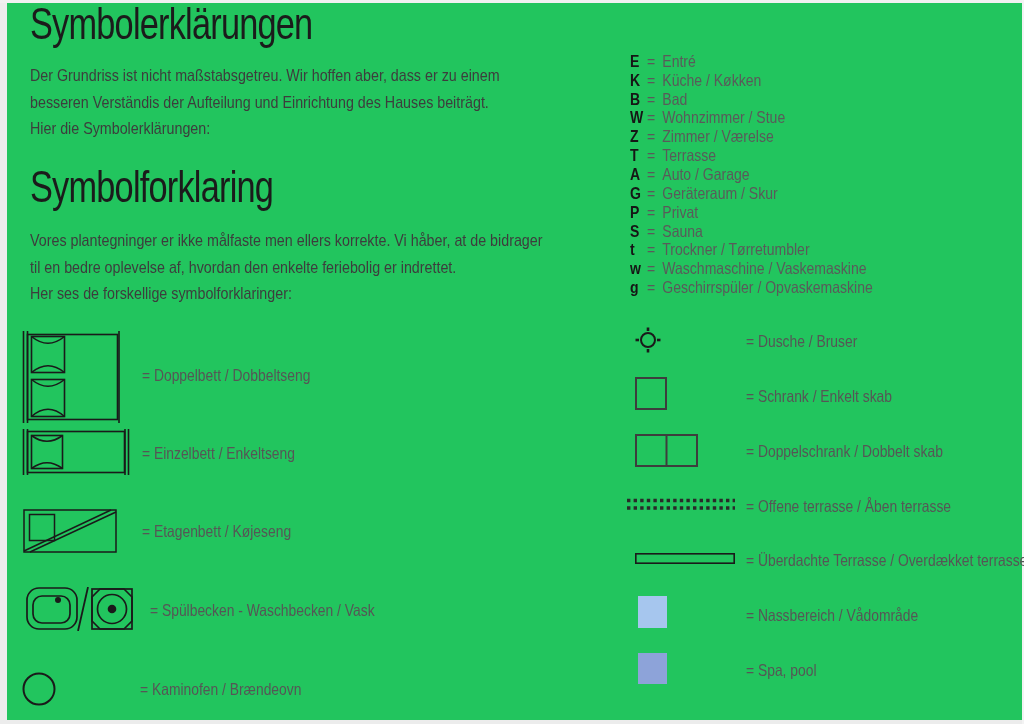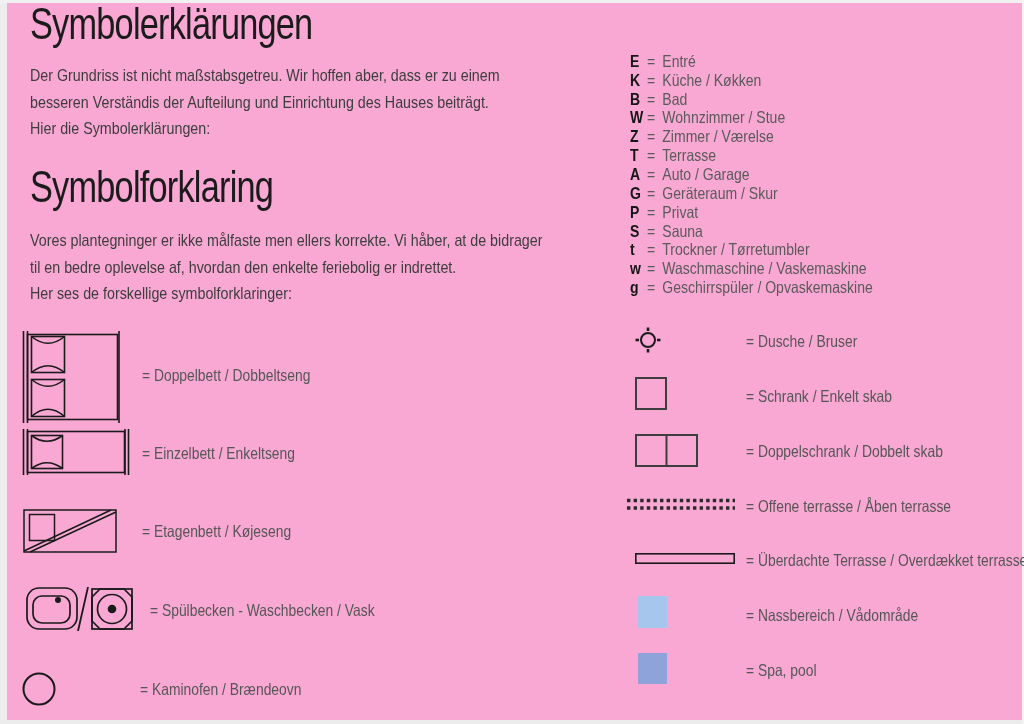--- a/index.html
+++ b/index.html
@@ -1,17 +1,17 @@
 <!DOCTYPE html>
 <html><head>
 <meta charset="utf-8">
 <style>
   html,body{margin:0;padding:0;background:#ffffff;}
   #page{
-    position:relative;width:1024px;height:724px;overflow:hidden;background:#f9a8d4;
+    position:relative;width:1024px;height:724px;overflow:hidden;background:#22c55e;
     font-family:"Liberation Sans", sans-serif;
   }
   .edge-left{position:absolute;left:0;top:0;width:7px;height:100%;background:#ededed;}
   .edge-top{position:absolute;left:0;top:0;width:100%;height:3px;background:#f1f1f1;}
   .edge-bottom{position:absolute;left:0;bottom:0;width:100%;height:4px;background:#ececec;}
   .edge-right{position:absolute;right:0;top:0;width:2px;height:100%;background:#f3f3f3;}
 
   .h-big{
     position:absolute;left:30px;font-size:44px;line-height:48px;font-weight:400;
     color:#1b1b1b;transform:scaleX(0.78);transform-origin:0 0;letter-spacing:-1px;white-space:nowrap;

